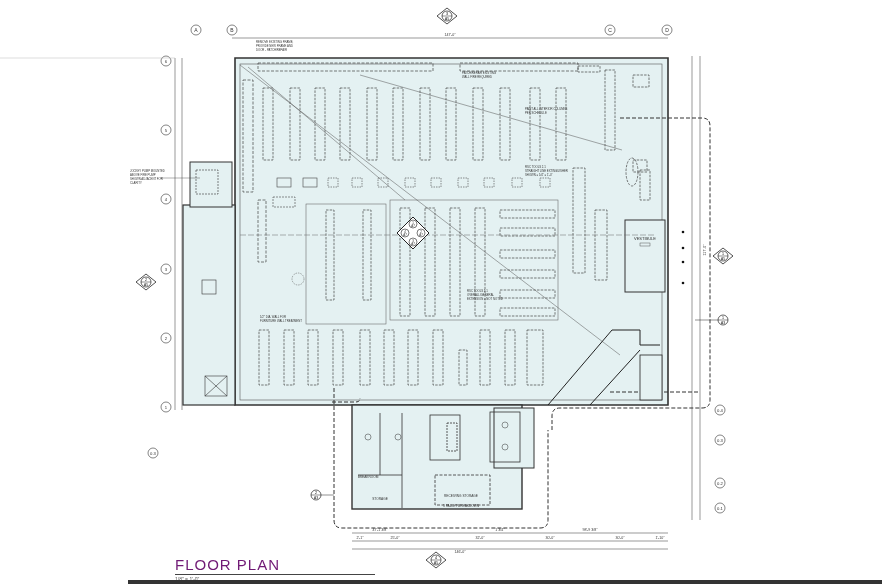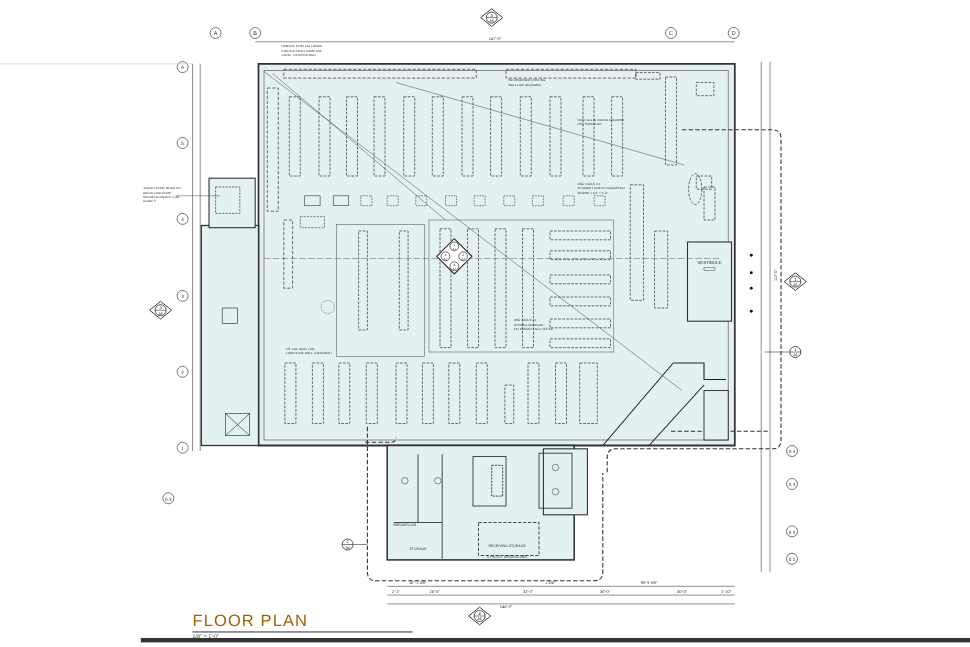--- a/index.html
+++ b/index.html
@@ -1,19 +1,19 @@
 <!DOCTYPE html>
 <html><head>
 <meta charset="utf-8">
 <style>
   html,body{margin:0;padding:0;background:#ffffff;}
   body{width:882px;height:588px;overflow:hidden;position:relative;font-family:"Liberation Sans",sans-serif;color:#222;}
   #plan{position:absolute;left:0;top:0;width:882px;height:588px;}
   .title-block{position:absolute;left:175px;top:556px;}
-  .title{font-family:"Liberation Sans",sans-serif;font-size:15px;letter-spacing:1px;color:#a16207;border-bottom:1px solid #444;padding-bottom:1px;width:200px;}
+  .title{font-family:"Liberation Sans",sans-serif;font-size:15px;letter-spacing:1px;color:#701a75;border-bottom:1px solid #444;padding-bottom:1px;width:200px;}
   .scale{font-size:5px;color:#555;margin-top:1px;}
   .bottom-rule{position:absolute;left:128px;top:580px;width:754px;height:4px;background:#333;}
   svg text{font-family:"Liberation Sans",sans-serif;}
 </style>
 </head>
 <body>
 
 <svg id="plan" viewBox="0 0 882 588" xmlns="http://www.w3.org/2000/svg">
   <defs>
     <pattern id="aisle" width="10" height="6" patternUnits="userSpaceOnUse">

